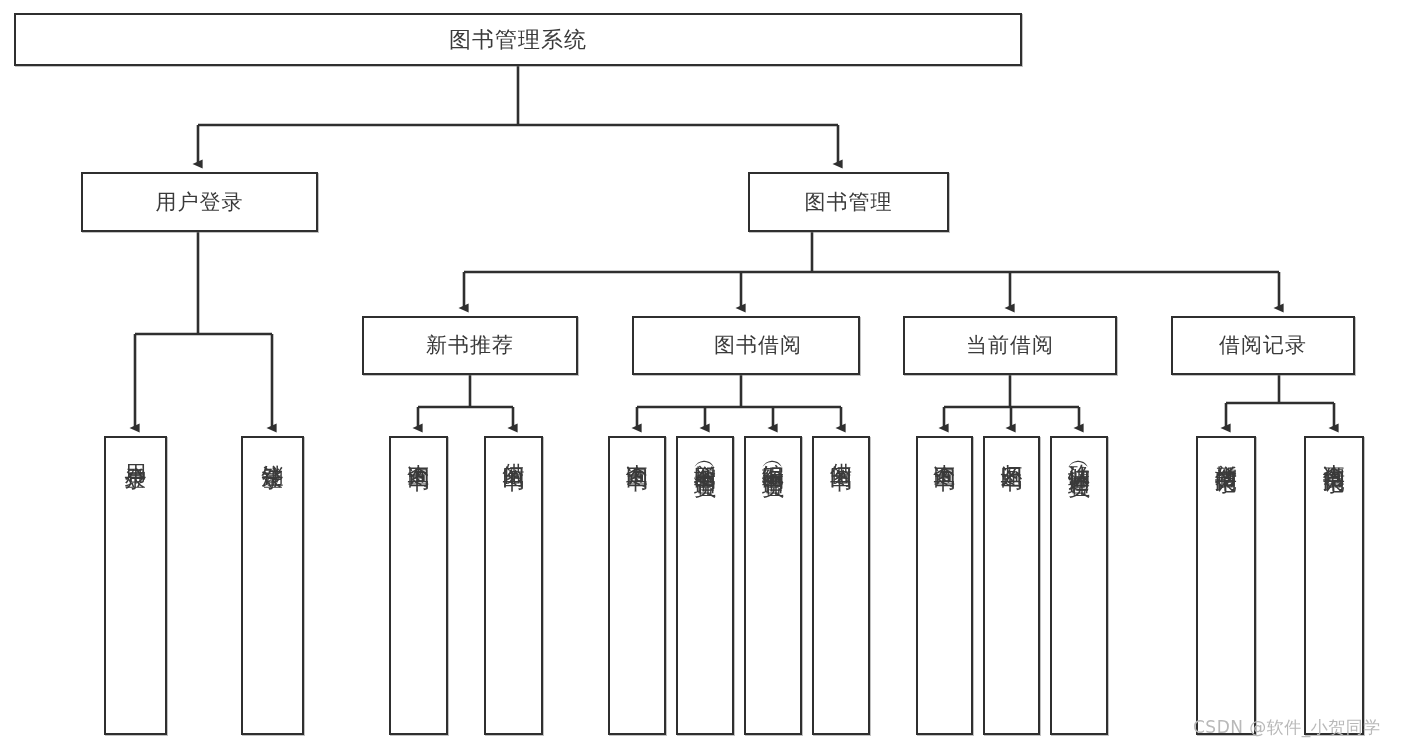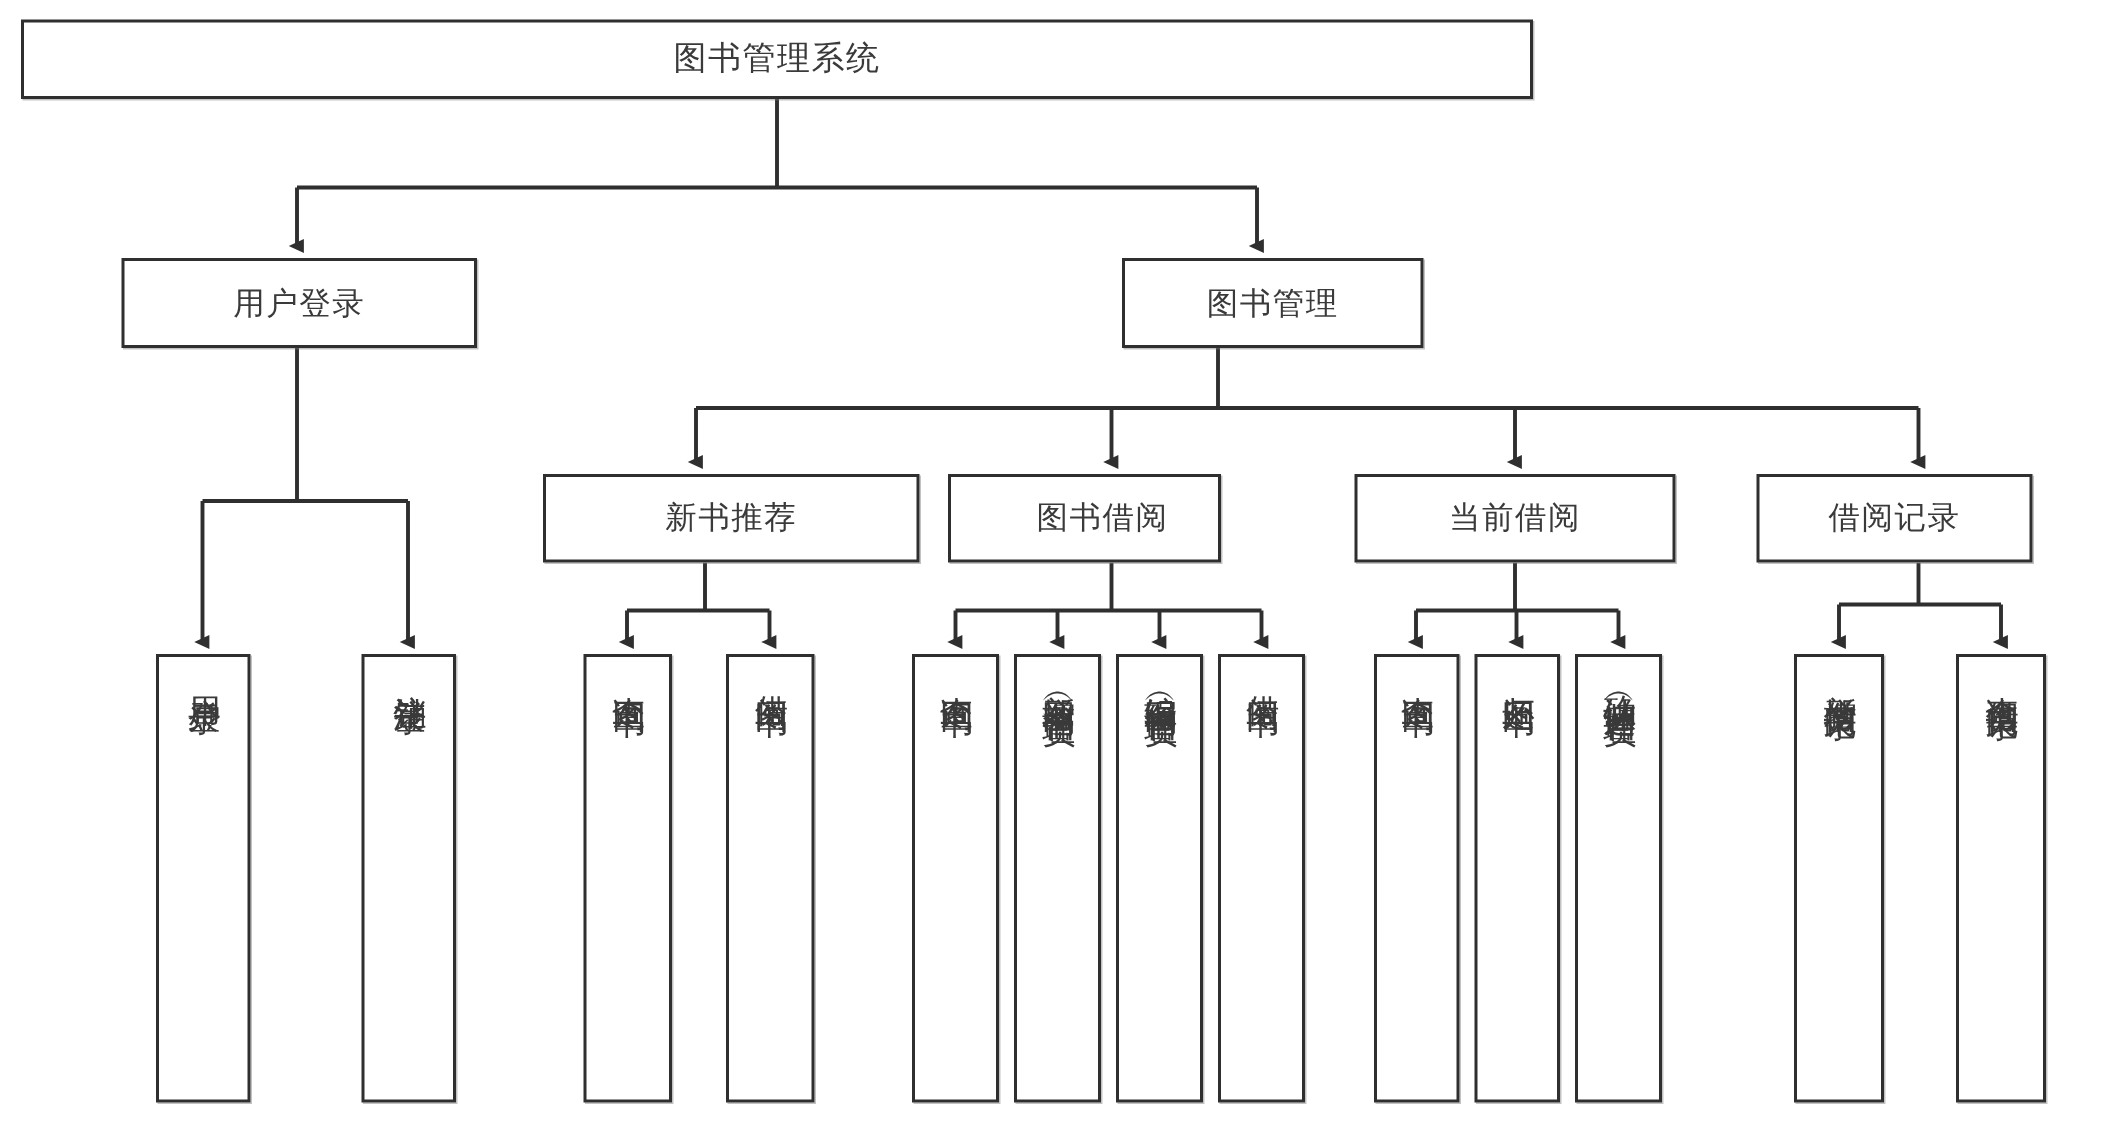--- a/index.html
+++ b/index.html
@@ -121,24 +121,24 @@
     <span class="label">图书管理系统</span>
   </div>
 
   <div class="node" style="left:81px;top:172px;width:237px;height:60px;">
     <span class="label">用户登录</span>
   </div>
   <div class="node" style="left:748px;top:172px;width:201px;height:60px;">
     <span class="label">图书管理</span>
   </div>
 
-  <div class="node" style="left:362px;top:316px;width:251px;height:59px;justify-content:center;">
+  <div class="node" style="left:362px;top:316px;width:216px;height:59px;justify-content:center;">
     <span class="label">新书推荐</span>
   </div>
-  <div class="node" style="left:632px;top:316px;width:182px;height:59px;padding-left:24px;">
+  <div class="node" style="left:632px;top:316px;width:228px;height:59px;padding-left:24px;">
     <span class="label">图书借阅</span>
   </div>
   <div class="node" style="left:903px;top:316px;width:214px;height:59px;">
     <span class="label">当前借阅</span>
   </div>
   <div class="node" style="left:1171px;top:316px;width:184px;height:59px;">
     <span class="label">借阅记录</span>
   </div>
 
   <div class="node leaf" style="left:104px;top:436px;width:63px;height:299px;">
@@ -178,14 +178,15 @@
     <span class="label">确认归还（管理员）</span>
   </div>
 
   <div class="node leaf" style="left:1196px;top:436px;width:60px;height:299px;">
     <span class="label">新增借阅记录</span>
   </div>
   <div class="node leaf" style="left:1304px;top:436px;width:60px;height:299px;">
     <span class="label">查询借阅记录</span>
   </div>
 
+  <div class="watermark" style="left:1193px;top:716px;">CSDN @软件_小贺同学</div>
 
 </div>
 
 </body></html>

